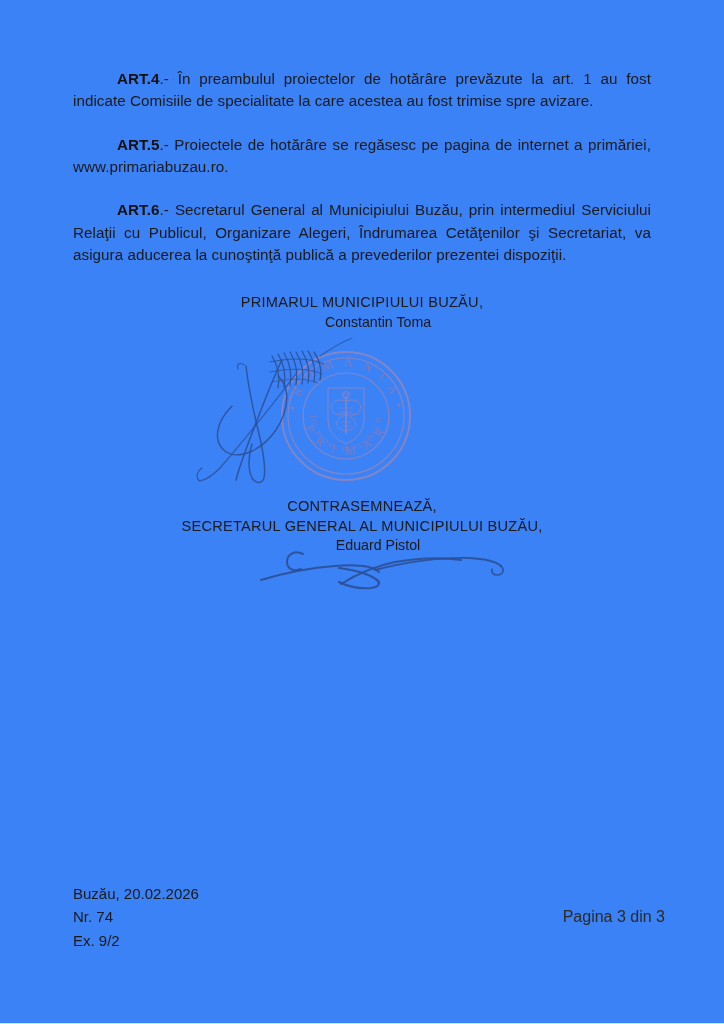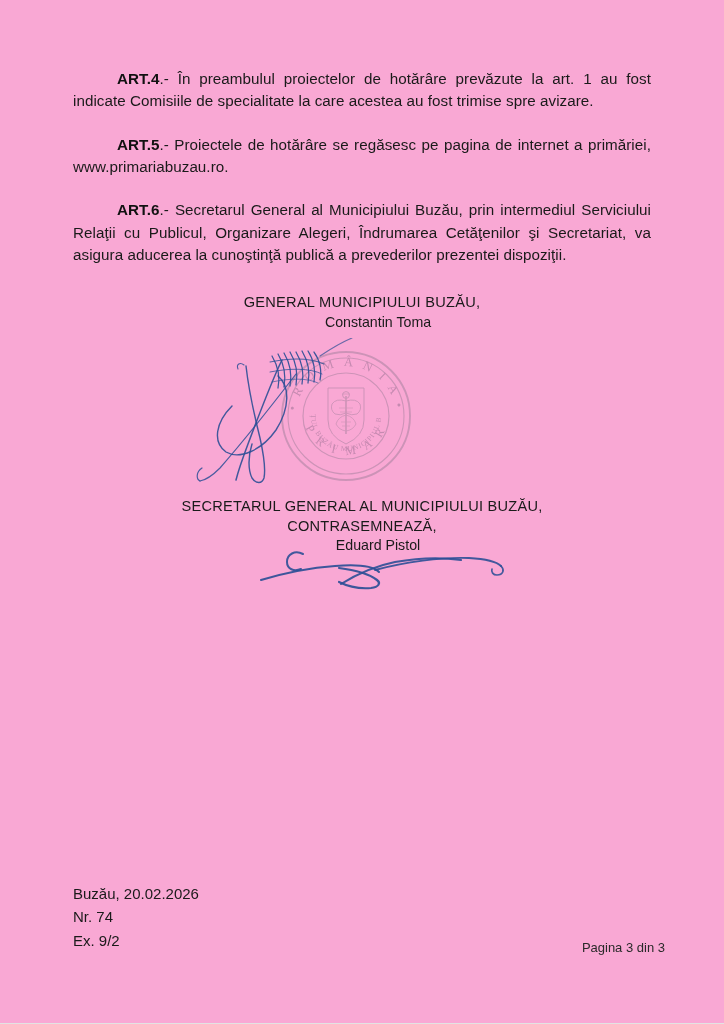--- a/index.html
+++ b/index.html
@@ -9,21 +9,21 @@
   }
   body {
     font-family: "Liberation Sans", sans-serif;
     color: #000000;
   }
 
   .page {
     position: relative;
     width: 724px;
     height: 1024px;
-    background: #f9a8d4;
+    background: #3b82f6;
     overflow: hidden;
     box-sizing: border-box;
     border-bottom: 1px solid #e3e3e3;
   }
 
   
   .doc-body {
     position: absolute;
     left: 73px;
     top: 68px;
@@ -108,22 +108,22 @@
     top: 882px;
     font-size: 15px;
     line-height: 1.55;
     color: #1a1a1a;
   }
   .footer-left div { white-space: nowrap; }
 
   .footer-page {
     position: absolute;
     right: 59px;
-    top: 940px;
-    font-size: 13px;
+    top: 908px;
+    font-size: 16px;
     color: #2a2a2a;
   }
 </style>
 </head>
 <body>
 
 <div class="page">
 
   <div class="doc-body">
 
@@ -135,21 +135,21 @@
       <span class="art-label">ART.5</span><span>.- </span><span>Proiectele de hotărâre se regăsesc pe pagina de internet a primăriei, www.primariabuzau.ro.</span>
     </p>
 
     <p class="para last">
       <span class="art-label">ART.6</span><span>.- </span><span>Secretarul General al Municipiului Buzău, prin intermediul Serviciului Relaţii cu Publicul, Organizare Alegeri, Îndrumarea Cetăţenilor şi Secretariat, va asigura aducerea la cunoştinţă publică a prevederilor prezentei dispoziţii.</span>
     </p>
 
   </div>
 
   <div class="sig-block-primar">
-    <div class="sig-line-caps">GENERAL MUNICIPIULUI BUZĂU,</div>
+    <div class="sig-line-caps">PRIMARUL MUNICIPIULUI BUZĂU,</div>
     <div class="sig-line-name">Constantin Toma</div>
   </div>
 
   <div class="stamp-wrap">
     <svg width="260" height="160" viewBox="0 0 260 160" xmlns="http://www.w3.org/2000/svg">
 
       <g opacity="0.62">
         <circle cx="160" cy="78" r="64" fill="none" stroke="#b287a6" stroke-width="1.9"></circle>
         <circle cx="160" cy="78" r="58" fill="none" stroke="#b287a6" stroke-width="1.1"></circle>
         <circle cx="160" cy="78" r="43" fill="none" stroke="#b287a6" stroke-width="1.2"></circle>
@@ -211,22 +211,22 @@
         <path d="M 84,24 C 104,20 124,20 138,26" stroke-width="1.1" opacity="0.8"></path>
         <path d="M 84,34 C 104,30 124,30 136,36" stroke-width="1" opacity="0.75"></path>
         <path d="M 86,44 C 104,40 122,40 132,45" stroke-width="0.9" opacity="0.7"></path>
 
         <path d="M 134,18 C 146,10 156,4 166,0" stroke-width="1.1" opacity="0.7"></path>
       </g>
     </svg>
   </div>
 
   <div class="sig-block-secretar">
+    <div class="sig-line-caps">CONTRASEMNEAZĂ,</div>
     <div class="sig-line-caps">SECRETARUL GENERAL AL MUNICIPIULUI BUZĂU,</div>
-    <div class="sig-line-caps">CONTRASEMNEAZĂ,</div>
     <div class="sig-line-name">Eduard Pistol</div>
   </div>
 
   <div class="sig2-wrap">
     <svg width="280" height="62" viewBox="0 0 280 62" xmlns="http://www.w3.org/2000/svg">
       <g fill="none" stroke="#2c4f96" stroke-linecap="round" stroke-linejoin="round">
 
         <path d="M 48,14 C 40,10 32,14 32,22 C 32,29 39,32 46,29" stroke-width="2" opacity="0.9"></path>
 
         <path d="M 6,40 C 26,34 52,28 80,26 C 104,24 118,26 124,32" stroke-width="2.1" opacity="0.92"></path>

